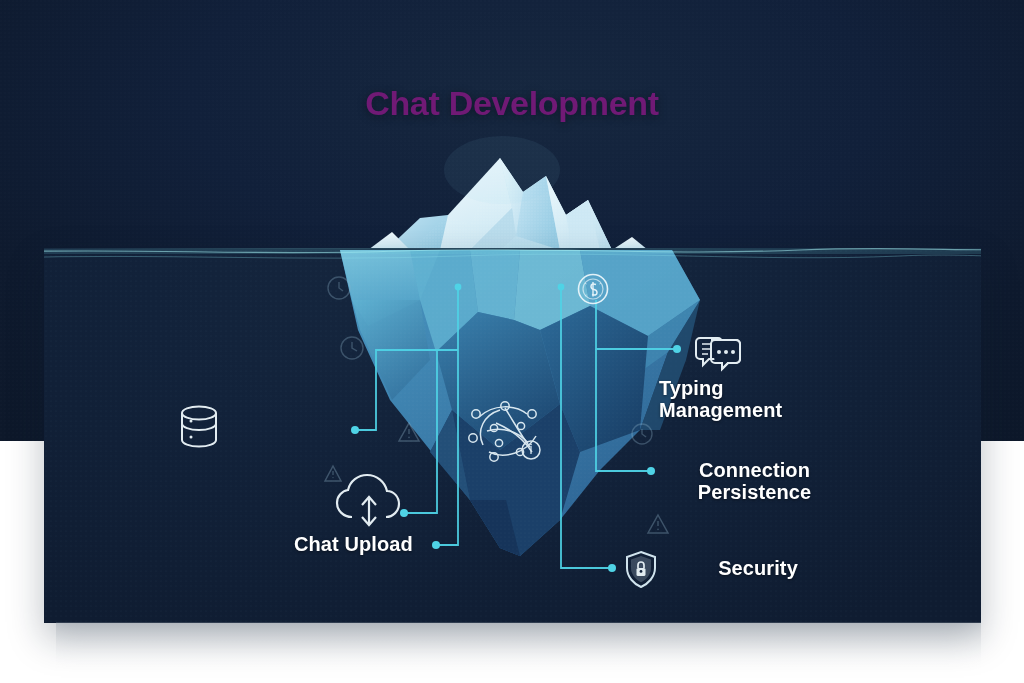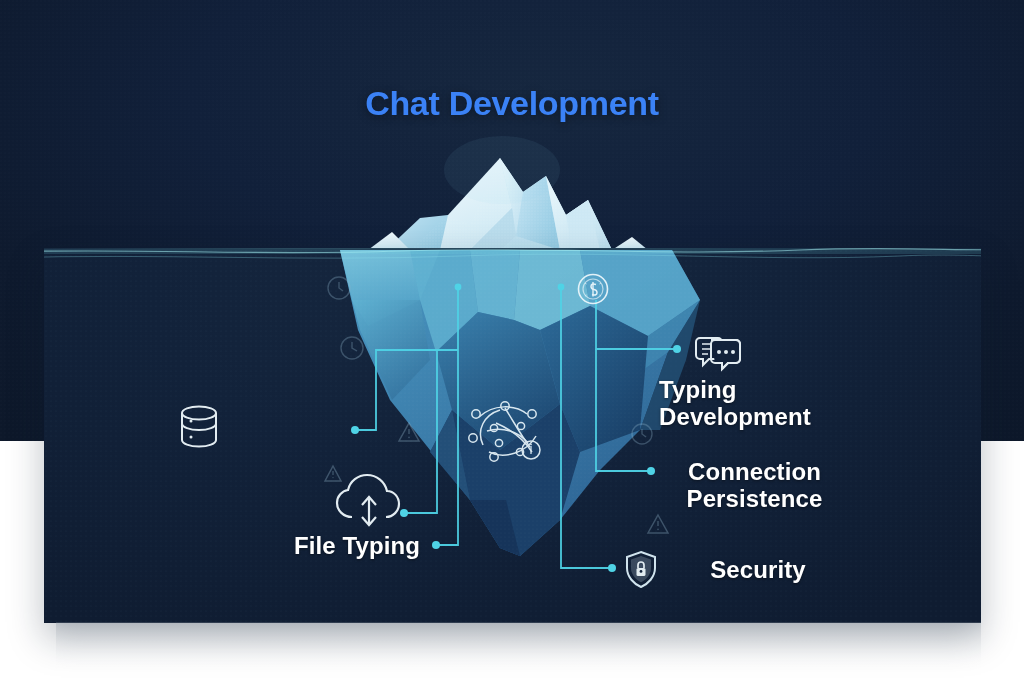--- a/index.html
+++ b/index.html
@@ -34,24 +34,24 @@
 
   svg{display:block;}
   .abs{position:absolute;}
 
   
   .label{
     position:absolute;color:#ffffff;font-weight:bold;
     letter-spacing:.1px;line-height:1.12;
     text-shadow:0 1px 3px rgba(0,0,0,.45);
   }
-  .label.sz1{font-size:24px;}
+  .label.sz1{font-size:20px;}
   .title{
     position:absolute;left:0;top:84px;width:1024px;text-align:center;
-    color:#3b82f6;font-size:34px;font-weight:bold;letter-spacing:-.3px;
+    color:#701a75;font-size:34px;font-weight:bold;letter-spacing:-.3px;
     text-shadow:0 2px 10px rgba(0,0,0,.40);
   }
   .no-sel{user-select:none;}
 </style>
 </head>
 <body>
 
 <div class="stage">
 
   <div class="top-band"></div>
@@ -329,26 +329,26 @@
         </svg>
 
       </div>
     </div>
   </div>
 
   <div class="title">Chat Development</div>
 
 
   <div class="label sz1" style="left:294px;top:533px;width:135px;text-align:left;">
-    <div>File Typing</div>
+    <div>Chat Upload</div>
   </div>
 
   <div class="label sz1" style="left:659px;top:377px;width:160px;text-align:left;">
     <div>Typing</div>
-    <div>Development</div>
+    <div>Management</div>
   </div>
 
   <div class="label sz1" style="left:667px;top:459px;width:175px;text-align:center;">
     <div>Connection</div>
     <div>Persistence</div>
   </div>
 
   <div class="label sz1" style="left:693px;top:557px;width:130px;text-align:center;">
     <div>Security</div>
   </div>

